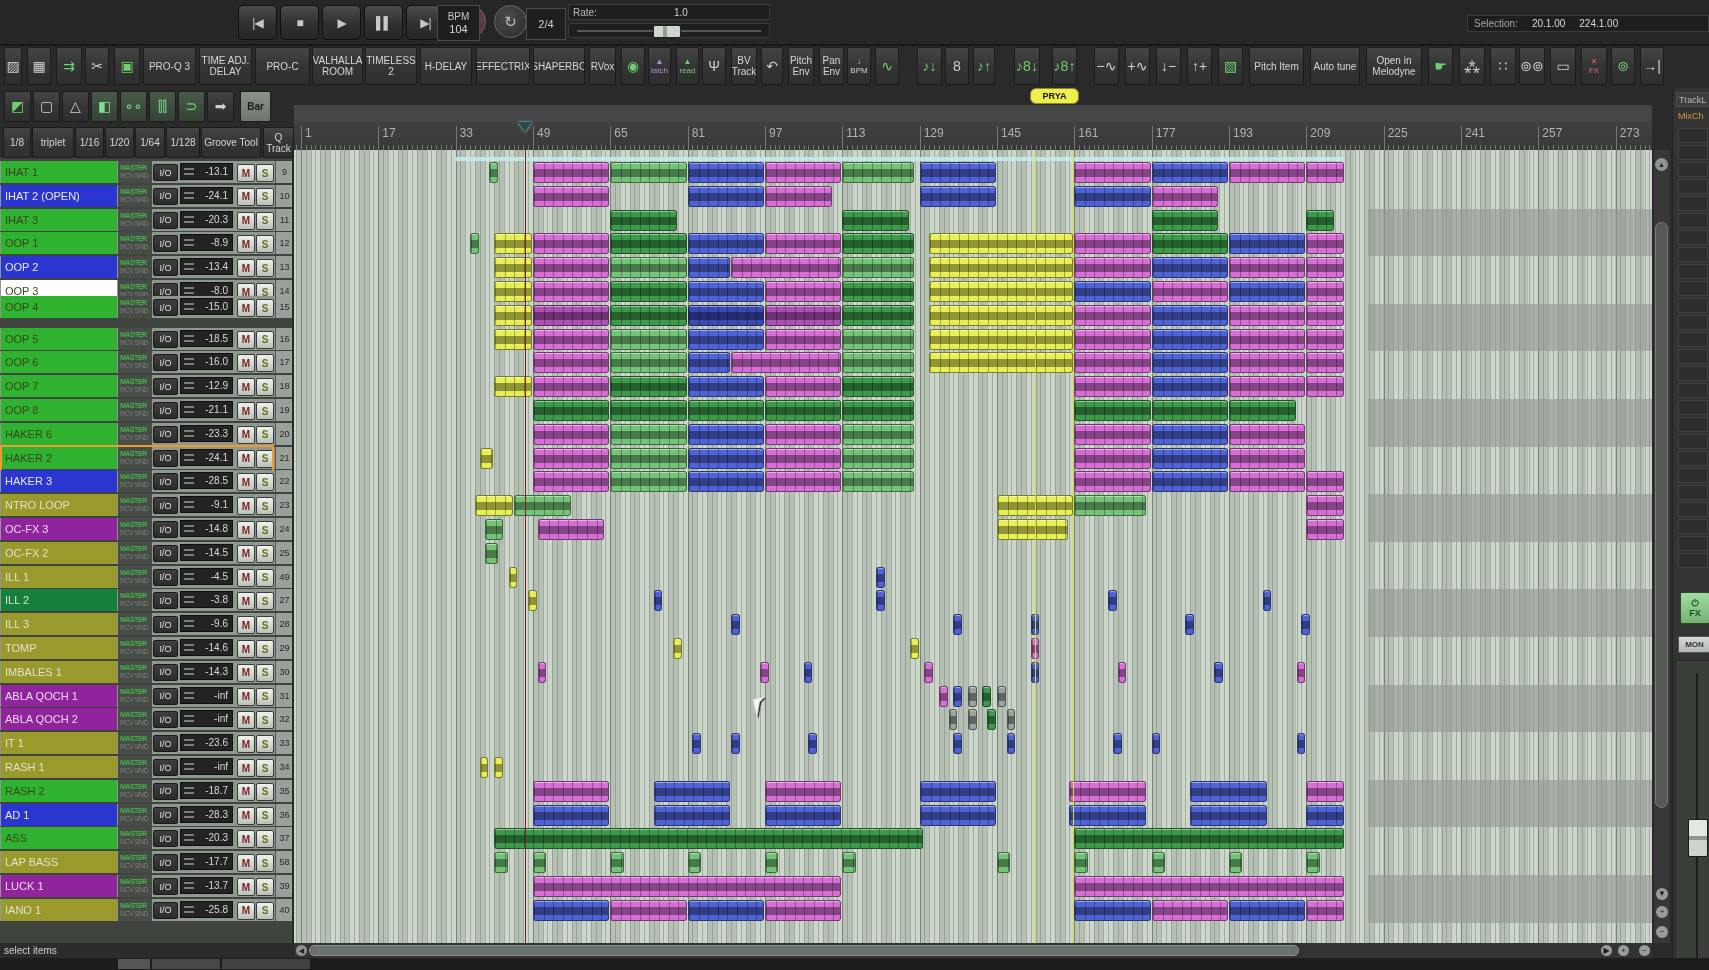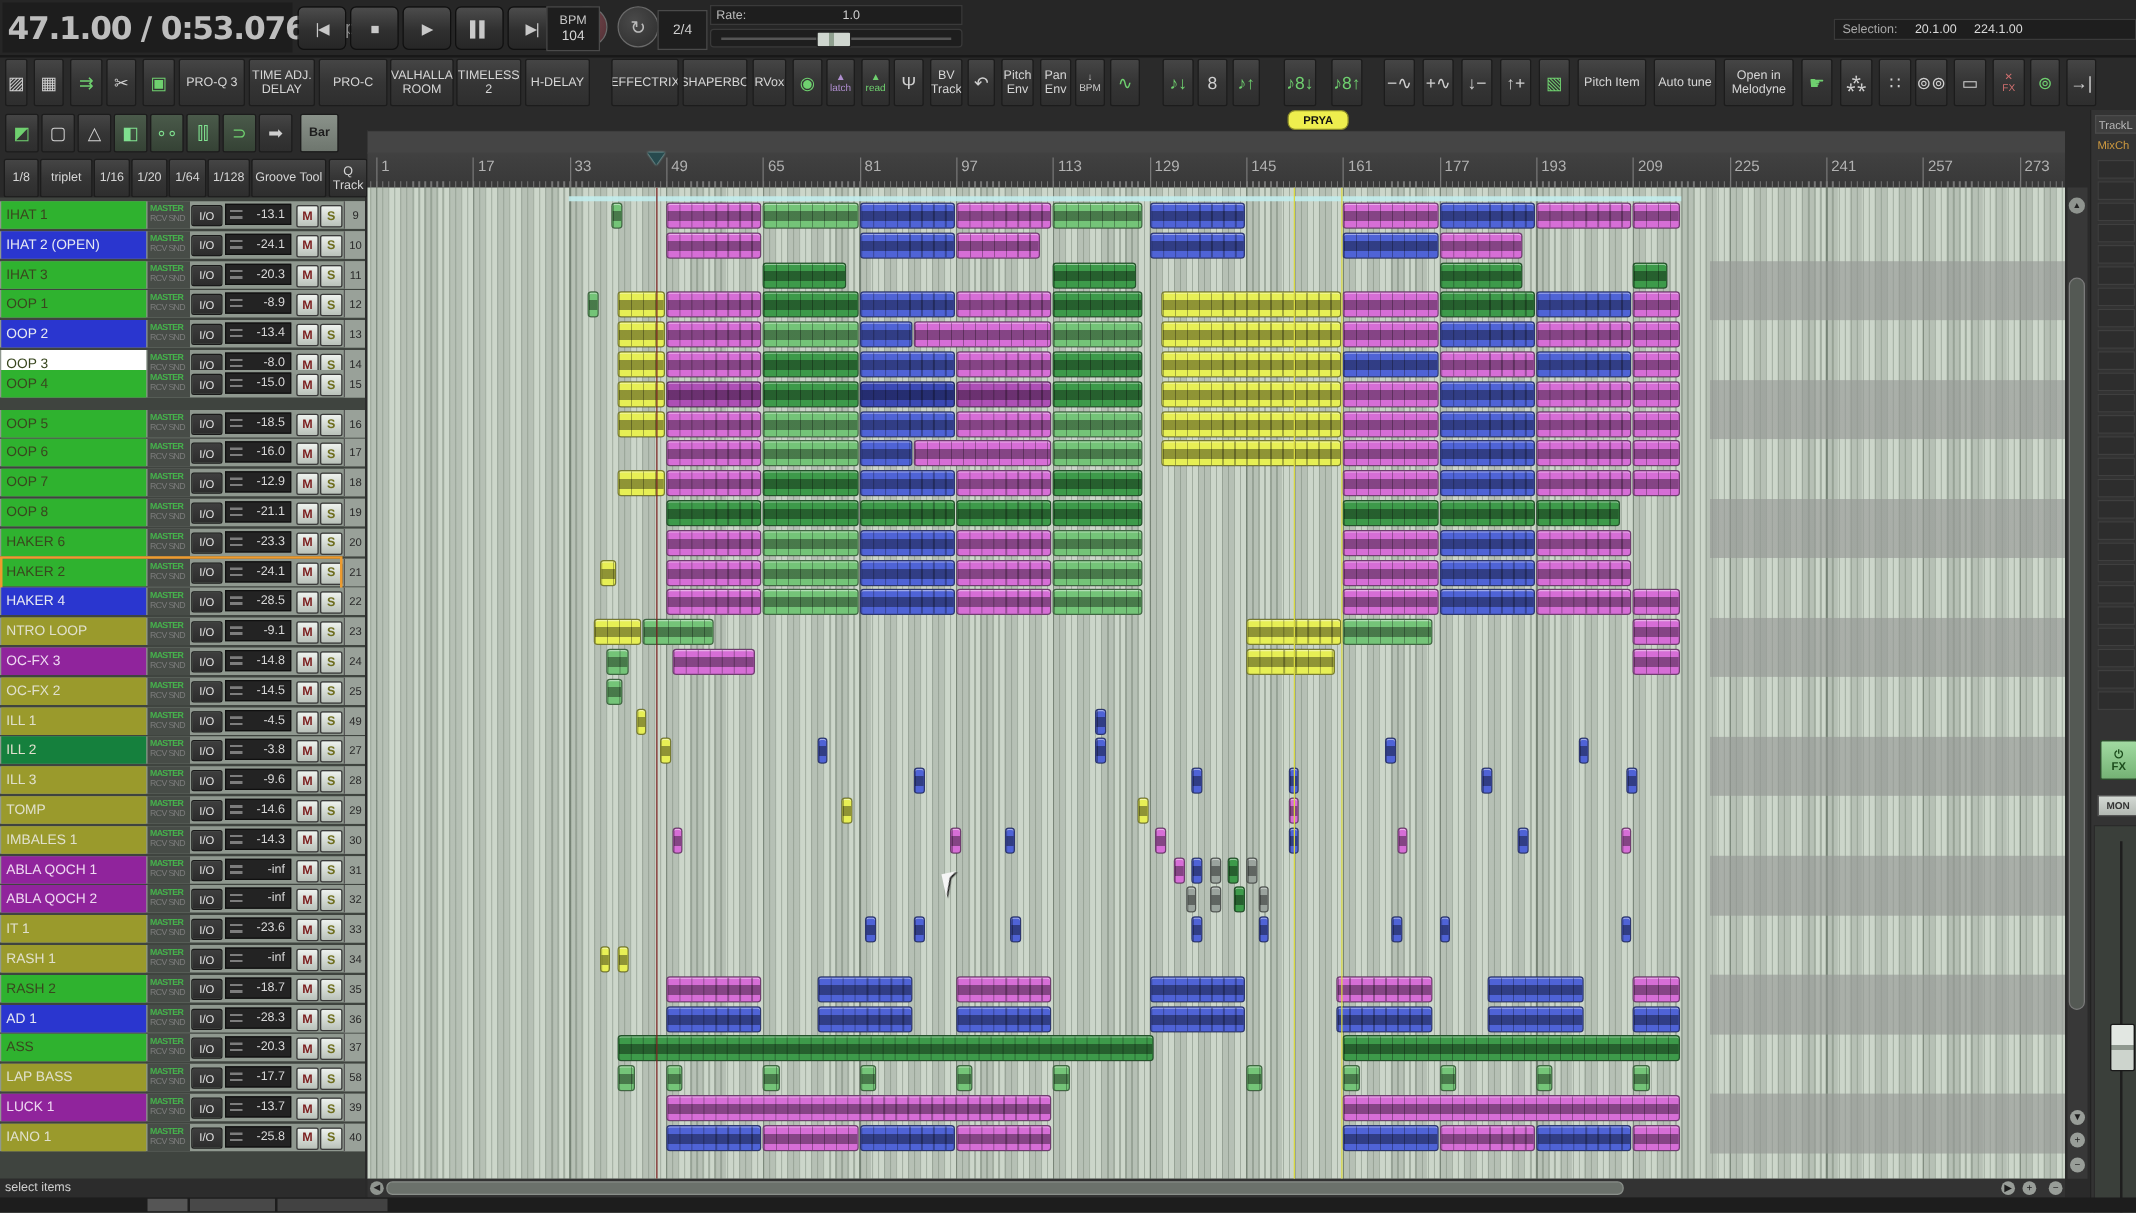--- a/index.html
+++ b/index.html
@@ -133,24 +133,20 @@
   #mouse-cursor{position:absolute;left:755px;top:698px;width:0;height:0;z-index:50;
      border-left:6px solid #f5f5f5;border-right:6px solid transparent;border-bottom:15px solid transparent;border-top:4px solid #f5f5f5;
      filter:drop-shadow(1px 1px 0 #111);transform:rotate(-12deg);}
 </style>
 </head>
 <body>
 
 <div id="app">
 
   <div id="topbar">
-    <div id="transport-display">
-      <span id="transport-pos">47.1.00 / 0:53.076</span>
-      <span id="transport-status">[Stopped]</span>
-    </div>
     <div id="transport-buttons">
         <div class="t-btn">|◀</div>
         <div class="t-btn">■</div>
         <div class="t-btn">▶</div>
         <div class="t-btn">▌▌</div>
         <div class="t-btn">▶|</div>
         <div class="t-round active">↻</div>
         <div class="t-round">↻</div>
       </div>
     <div id="bpm-box">
@@ -183,21 +179,21 @@
       <div class="tb icon accent-green" style="width: 26px; margin-left: 5px;">▣</div>
       <div class="tb " style="width: 53px; margin-left: 3px;">PRO-Q 3</div>
       <div class="tb " style="width: 53px; margin-left: 3px;">TIME ADJ.
 DELAY</div>
       <div class="tb " style="width: 55px; margin-left: 3px;">PRO-C</div>
       <div class="tb " style="width: 51px; margin-left: 2px;">VALHALLA
 ROOM</div>
       <div class="tb " style="width: 52px; margin-left: 2px;">TIMELESS
 2</div>
       <div class="tb " style="width: 52px; margin-left: 3px;">H-DELAY</div>
-      <div class="tb " style="width: 54px; margin-left: 17px;">EFFECTRIX</div>
+      <div class="tb " style="width: 54px; margin-left: 4px;">EFFECTRIX</div>
       <div class="tb " style="width: 52px; margin-left: 3px;">SHAPERBO</div>
       <div class="tb " style="width: 27px; margin-left: 4px;">RVox</div>
       <div class="tb icon accent-green" style="width: 24px; margin-left: 5px;">◉</div>
       <div class="tb icon small accent-purple" style="width: 23px; margin-left: 3px;">▲
 latch</div>
       <div class="tb icon small accent-green" style="width: 23px; margin-left: 5px;">▲
 read</div>
       <div class="tb icon" style="width: 24px; margin-left: 3px;">Ψ</div>
       <div class="tb " style="width: 26px; margin-left: 5px;">BV
 Track</div>
@@ -663,21 +659,21 @@
           <span class="m1">MASTER</span>
           <span class="m2">RCV SND</span>
         </div>
         <div class="io">I/O</div>
         <div class="vol">-24.1</div>
         <div class="mbtn">M</div>
         <div class="sbtn">S</div>
         <div class="num">21</div>
       </div>
       <div class="trow" style="top: 312.4px;">
-        <div class="name" style="background:#2a36cf;color:#e6e9f2">HAKER 4</div>
+        <div class="name" style="background:#2a36cf;color:#e6e9f2">HAKER 3</div>
         <div class="mst">
           <span class="m1">MASTER</span>
           <span class="m2">RCV SND</span>
         </div>
         <div class="io">I/O</div>
         <div class="vol">-28.5</div>
         <div class="mbtn">M</div>
         <div class="sbtn">S</div>
         <div class="num">22</div>
       </div>

